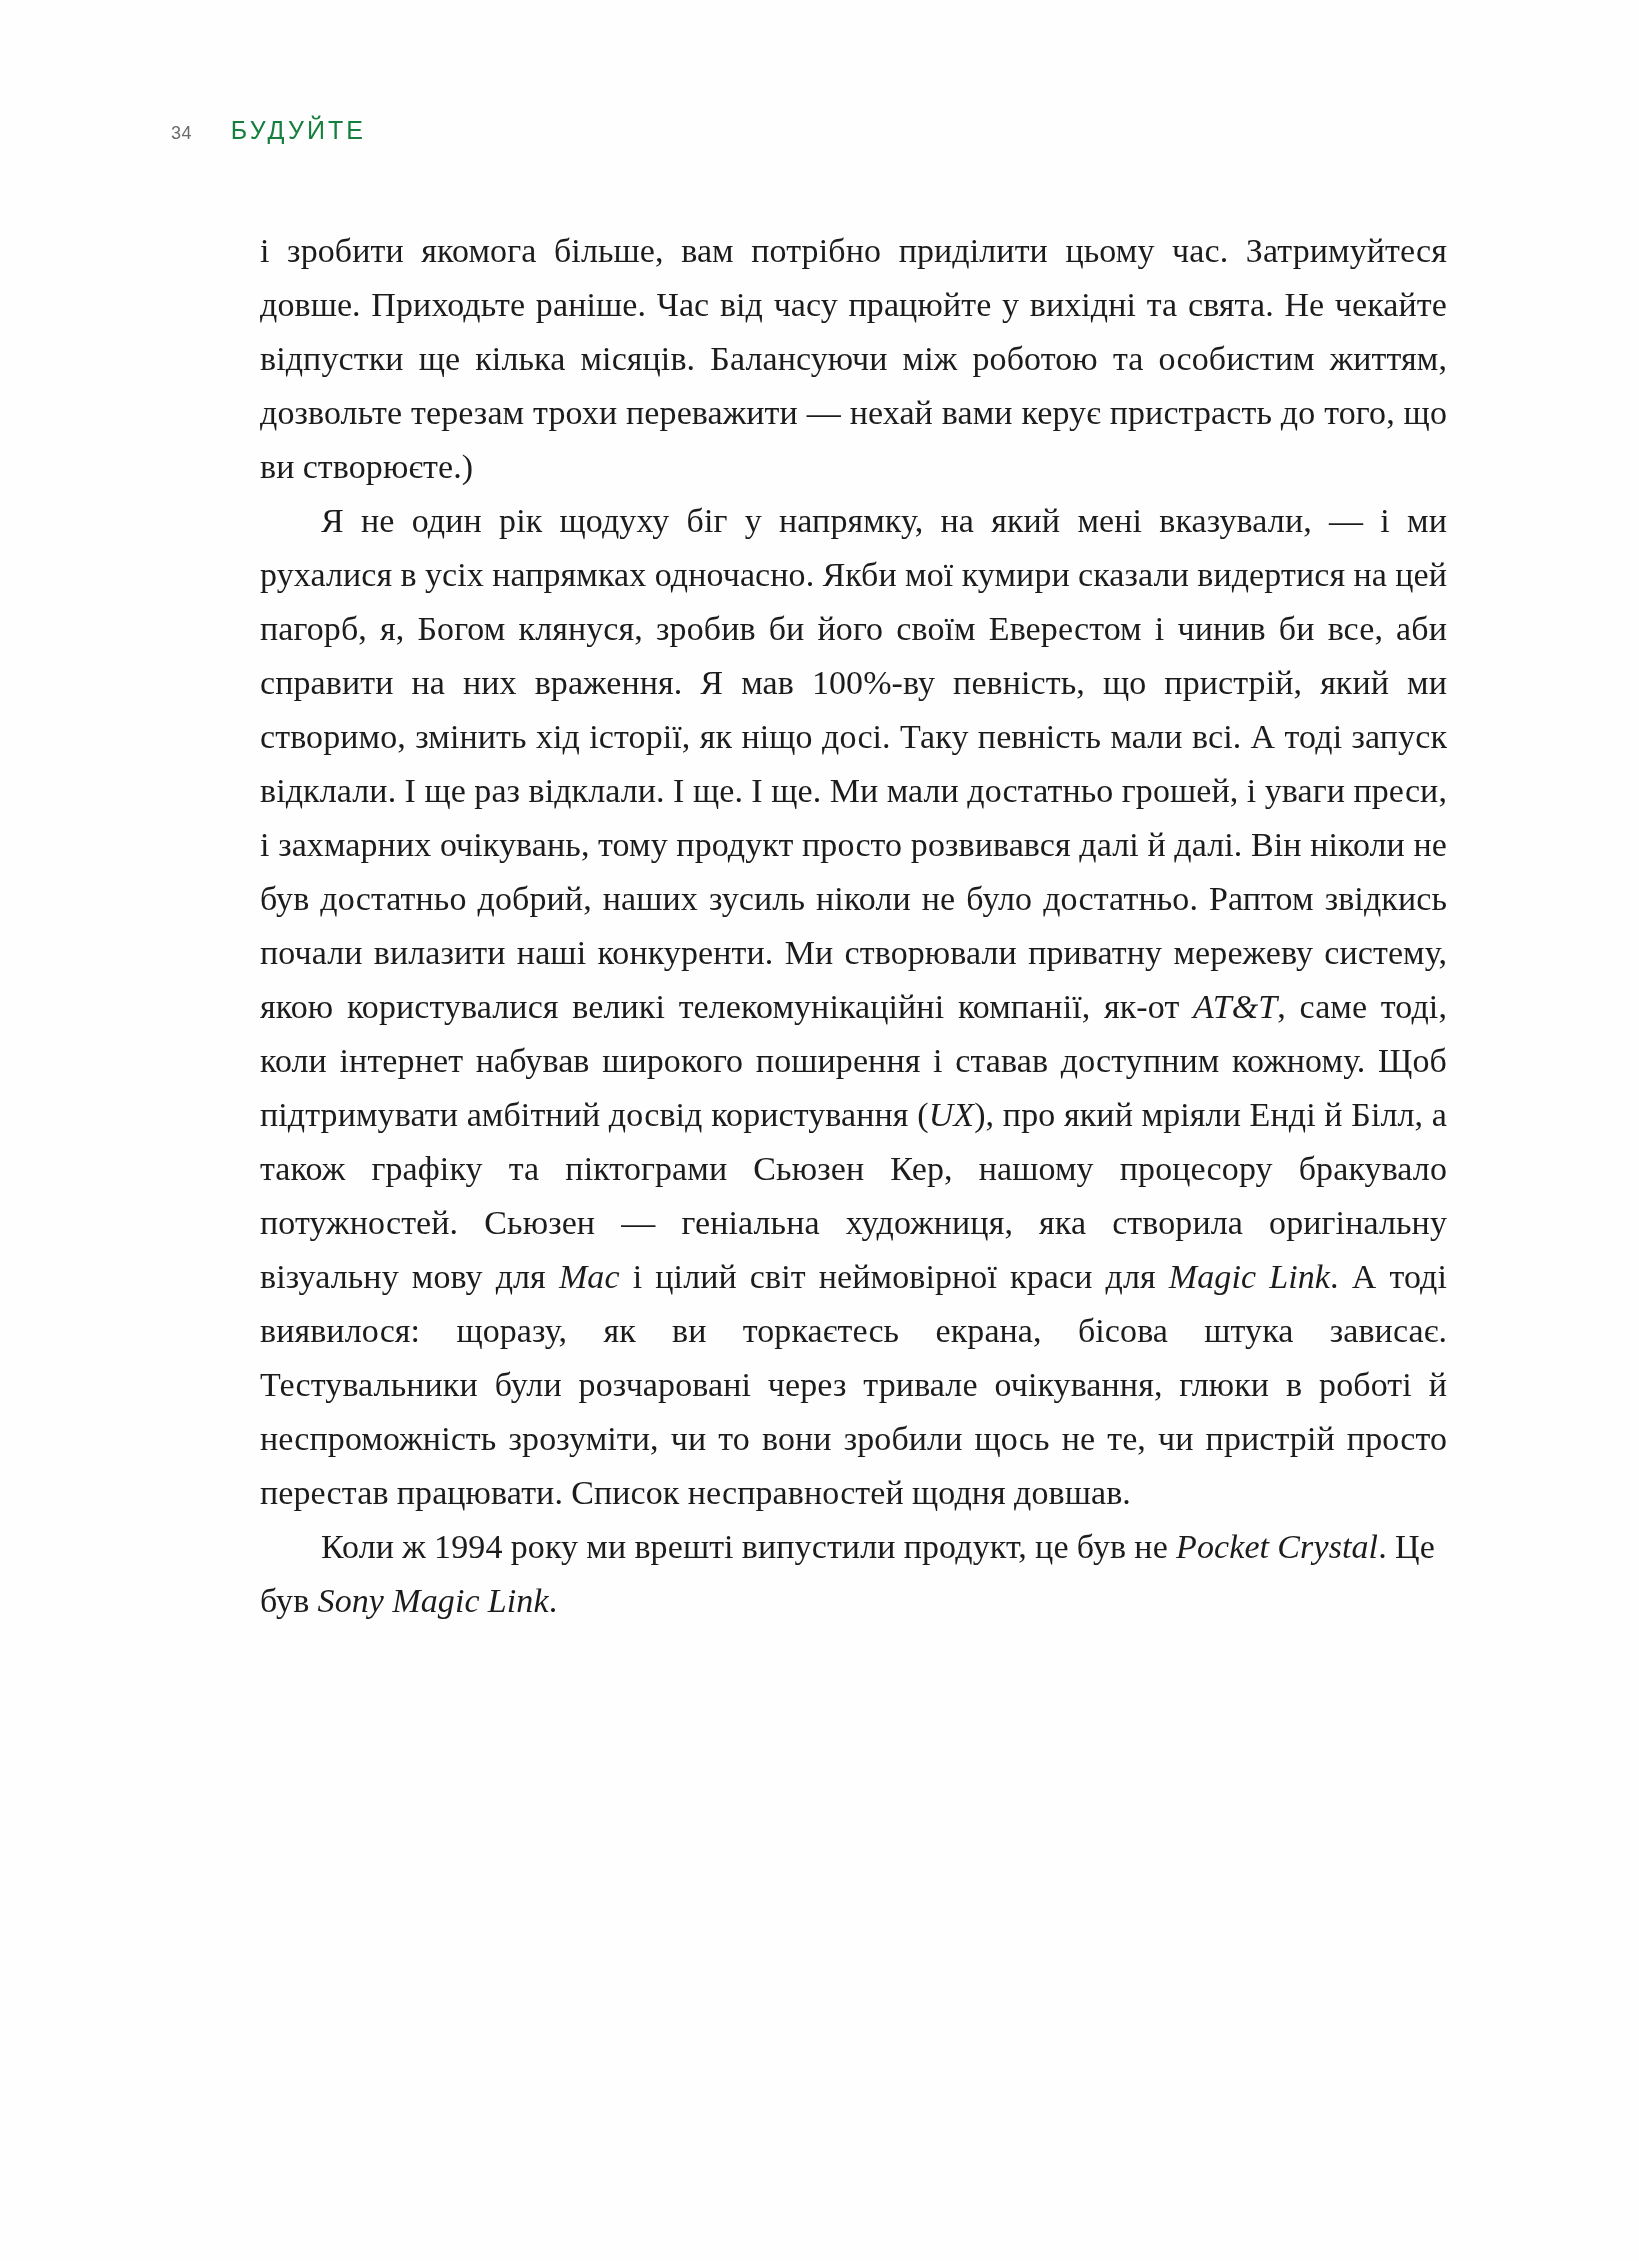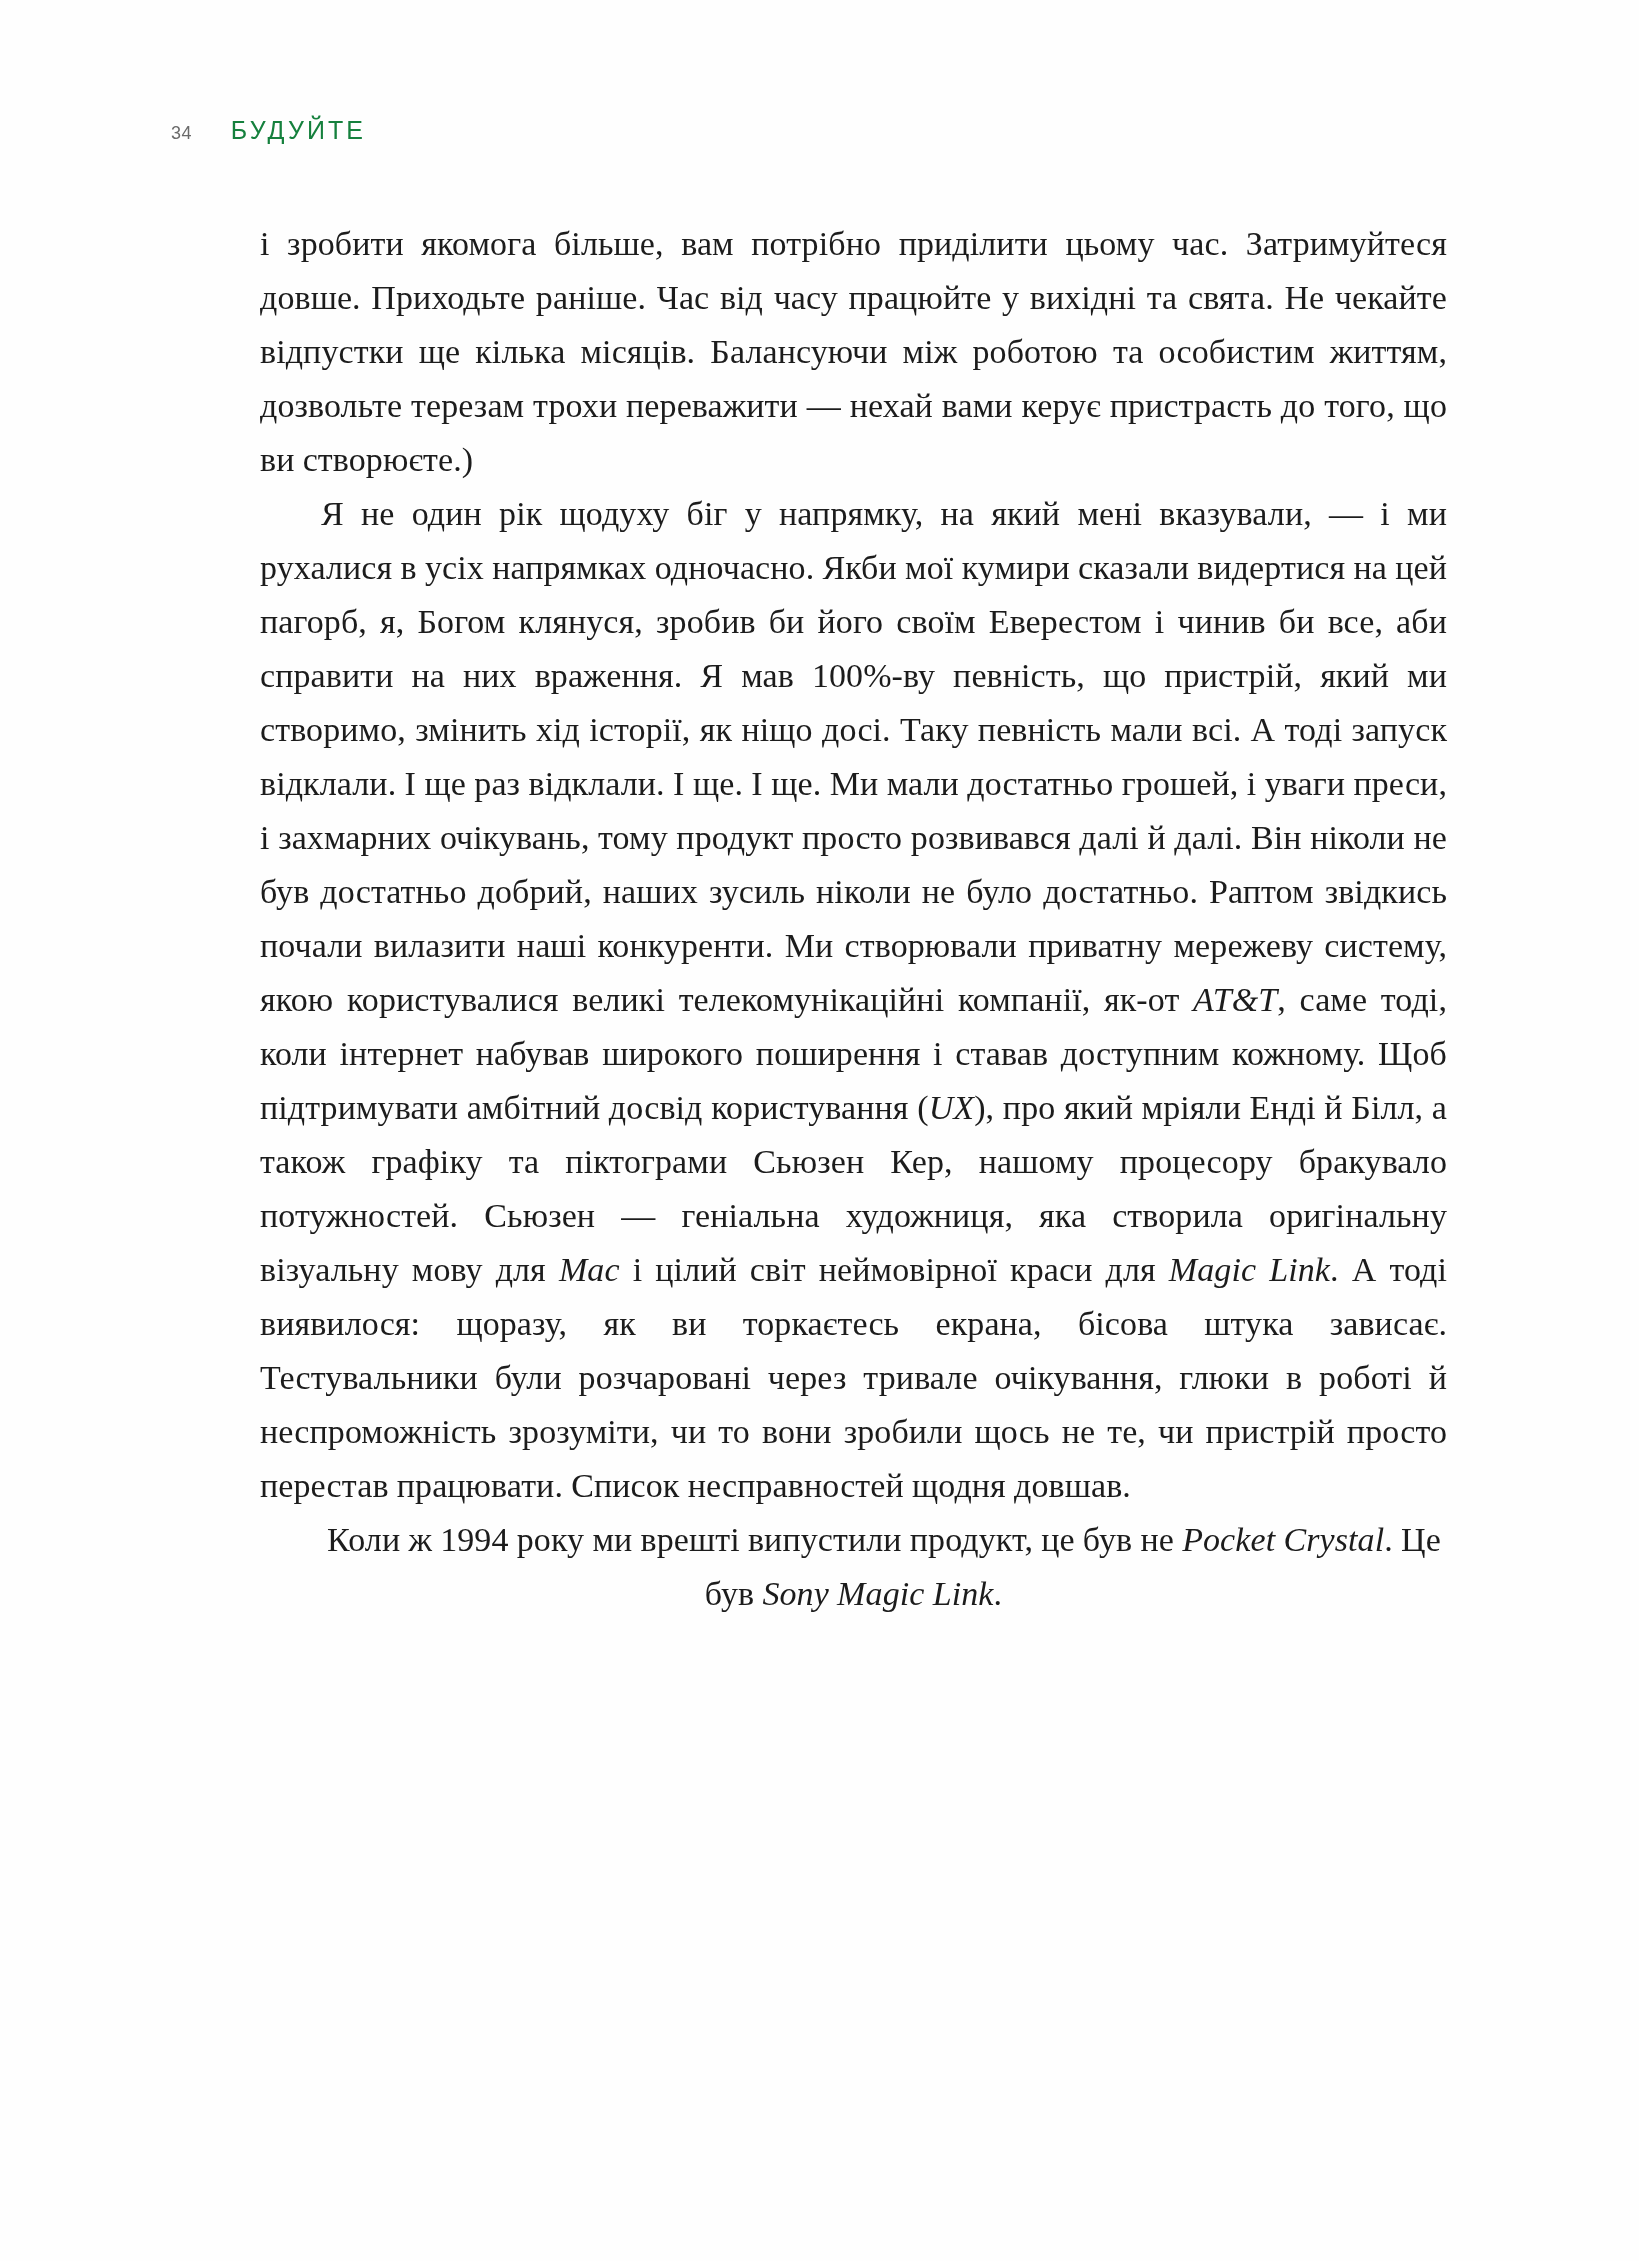--- a/index.html
+++ b/index.html
@@ -44,39 +44,39 @@
     font-size: 25px;
     letter-spacing: 3.1px;
     color: #15803d;
     font-weight: 400;
     text-transform: uppercase;
   }
 
   
   .textblock {
     position: absolute;
-    top: 217px;
+    top: 224px;
     left: 260px;
     width: 1187px;
   }
   p {
     margin: 0;
     font-size: 34px;
     line-height: 54px;
     text-align: justify;
     text-justify: inter-word;
     word-spacing: -0.4px;
     letter-spacing: 0.1px;
     hyphens: manual;
   }
   p.indent {
     text-indent: 61px;
   }
   p:last-child {
-    text-align: center;
+    text-align: left;
   }
   i, .it {
   }
 </style>
 </head>
 <body>
 
 <div class="page">
 
   <div class="running-head">

